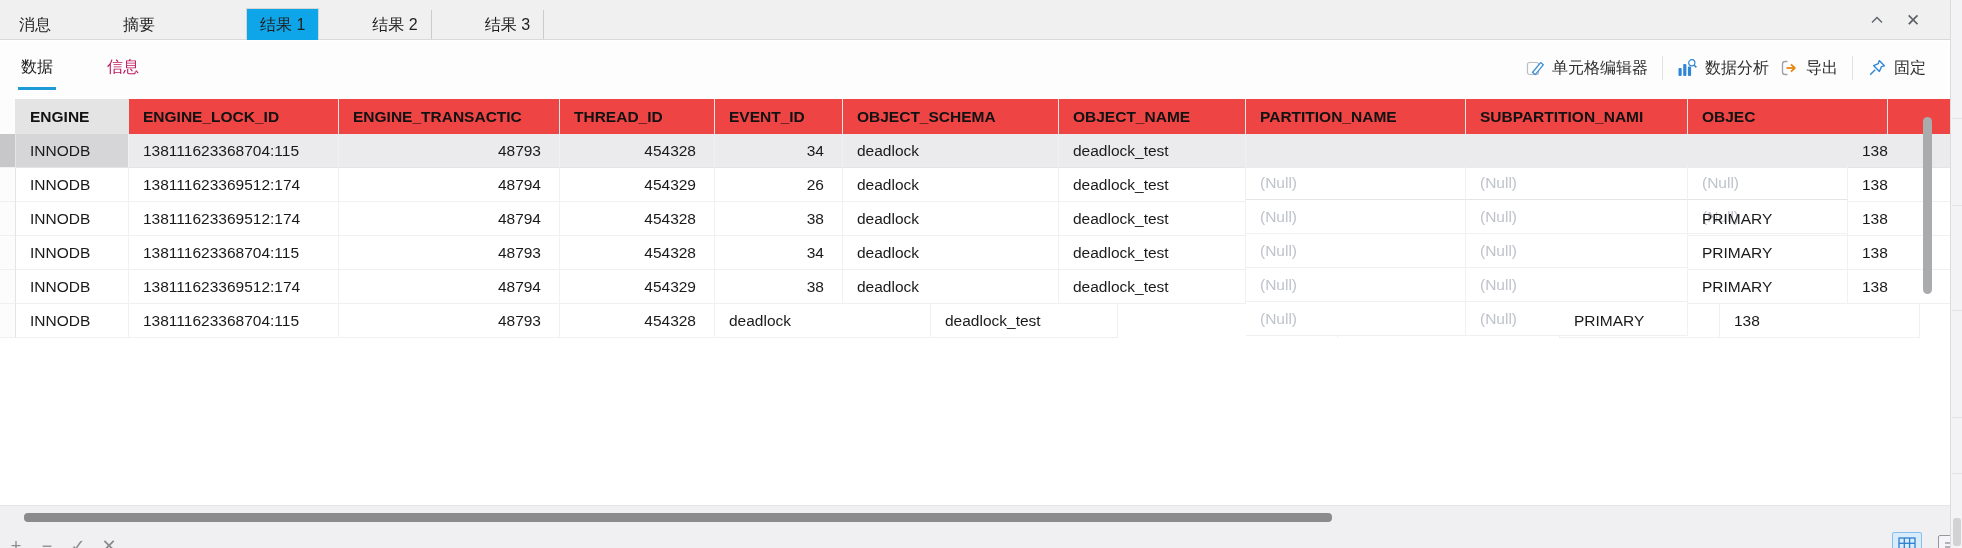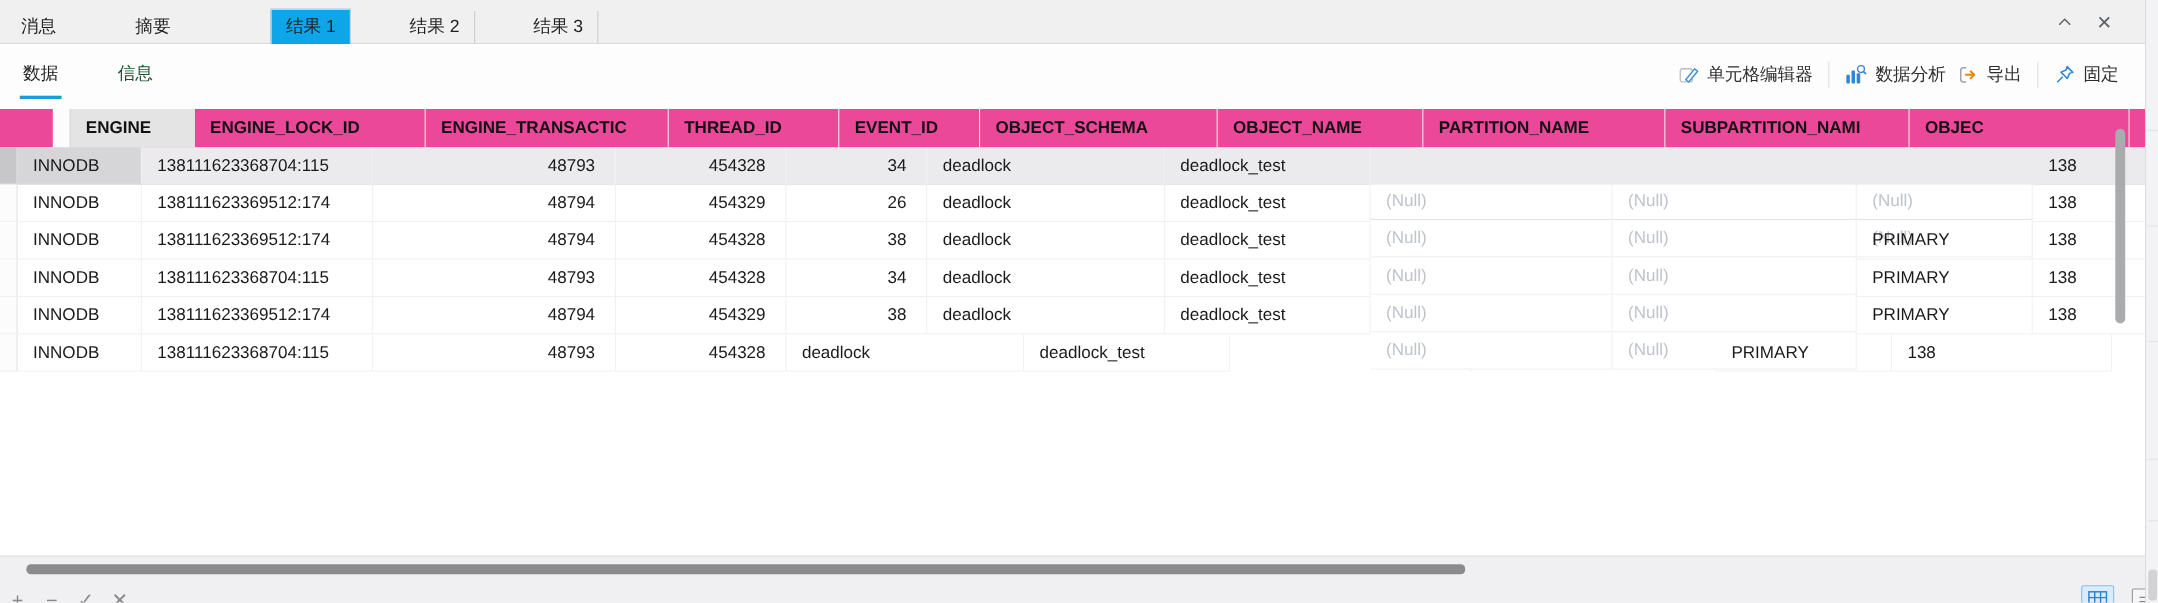--- a/index.html
+++ b/index.html
@@ -14,29 +14,29 @@
   .tab.active{background:#0ea5e9;border:1px solid #d6d6d6;border-bottom:none;height:31px;line-height:31px;
               margin-bottom:-1px;z-index:2;margin-left:38px;}
   .tab.boxed{border-right:1px solid #cccccc;}
   .winctrl{position:absolute;top:0;left:1868px;height:40px;display:flex;align-items:center;gap:18px;}
   .ctrlbtn{width:18px;height:18px;display:flex;align-items:center;justify-content:center;color:#5f6368;}
   .ctrlbtn svg{display:block;}
 
   
   .toolbar{position:absolute;left:0;top:41px;width:1950px;height:58px;background:#fdfdfe;}
   .subtabs{position:absolute;left:18px;top:16px;display:flex;gap:48px;}
-  .subtab{font-size:16px;padding:0 3px 9px;color:#14532d;border-bottom:3px solid transparent;}
+  .subtab{font-size:16px;padding:0 3px 9px;color:#be185d;border-bottom:3px solid transparent;}
   .subtab.active{color:#1a1a1a;border-bottom-color:#1e9ad6;}
   .rtools{position:absolute;top:11px;right:24px;display:flex;align-items:center;gap:10px;height:32px;}
   .tbtn{display:flex;align-items:center;gap:7px;font-size:16px;color:#2e2e2e;white-space:nowrap;}
   .tsep{width:1px;height:24px;background:#e2e2e4;margin:0 4px;}
 
   
   .grid{position:absolute;left:0;top:99px;width:1950px;overflow:hidden;}
-  .hrow{display:flex;height:35px;background:#ec4899;padding-left:48px;}
+  .hrow{display:flex;height:35px;background:#ef4444;}
   .hcell{box-sizing:border-box;height:35px;line-height:35px;font-weight:bold;font-size:15.5px;
          padding-left:14px;border-right:1px solid #e6e6e8;white-space:nowrap;overflow:hidden;color:#121212;}
   .hcell.selcol{background:#e4e4e5;}
   .sliver{box-sizing:border-box;width:16px;flex:0 0 16px;border-right:1px solid #e4e4e6;background:#fcfcfd;}
   .brow{display:flex;height:34px;background:#fff;}
   .bcell{box-sizing:border-box;height:34px;line-height:33px;font-size:15.5px;padding-left:14px;
          border-right:1px solid #f1f1f3;border-bottom:1px solid #f0f0f2;white-space:nowrap;overflow:hidden;}
   .bcell.num{text-align:right;padding-left:0;padding-right:18px;}
   .bcell.nullv{color:#bfc3ca;margin-top:32px;}
   .brow.sel{background:#ebebed;}

